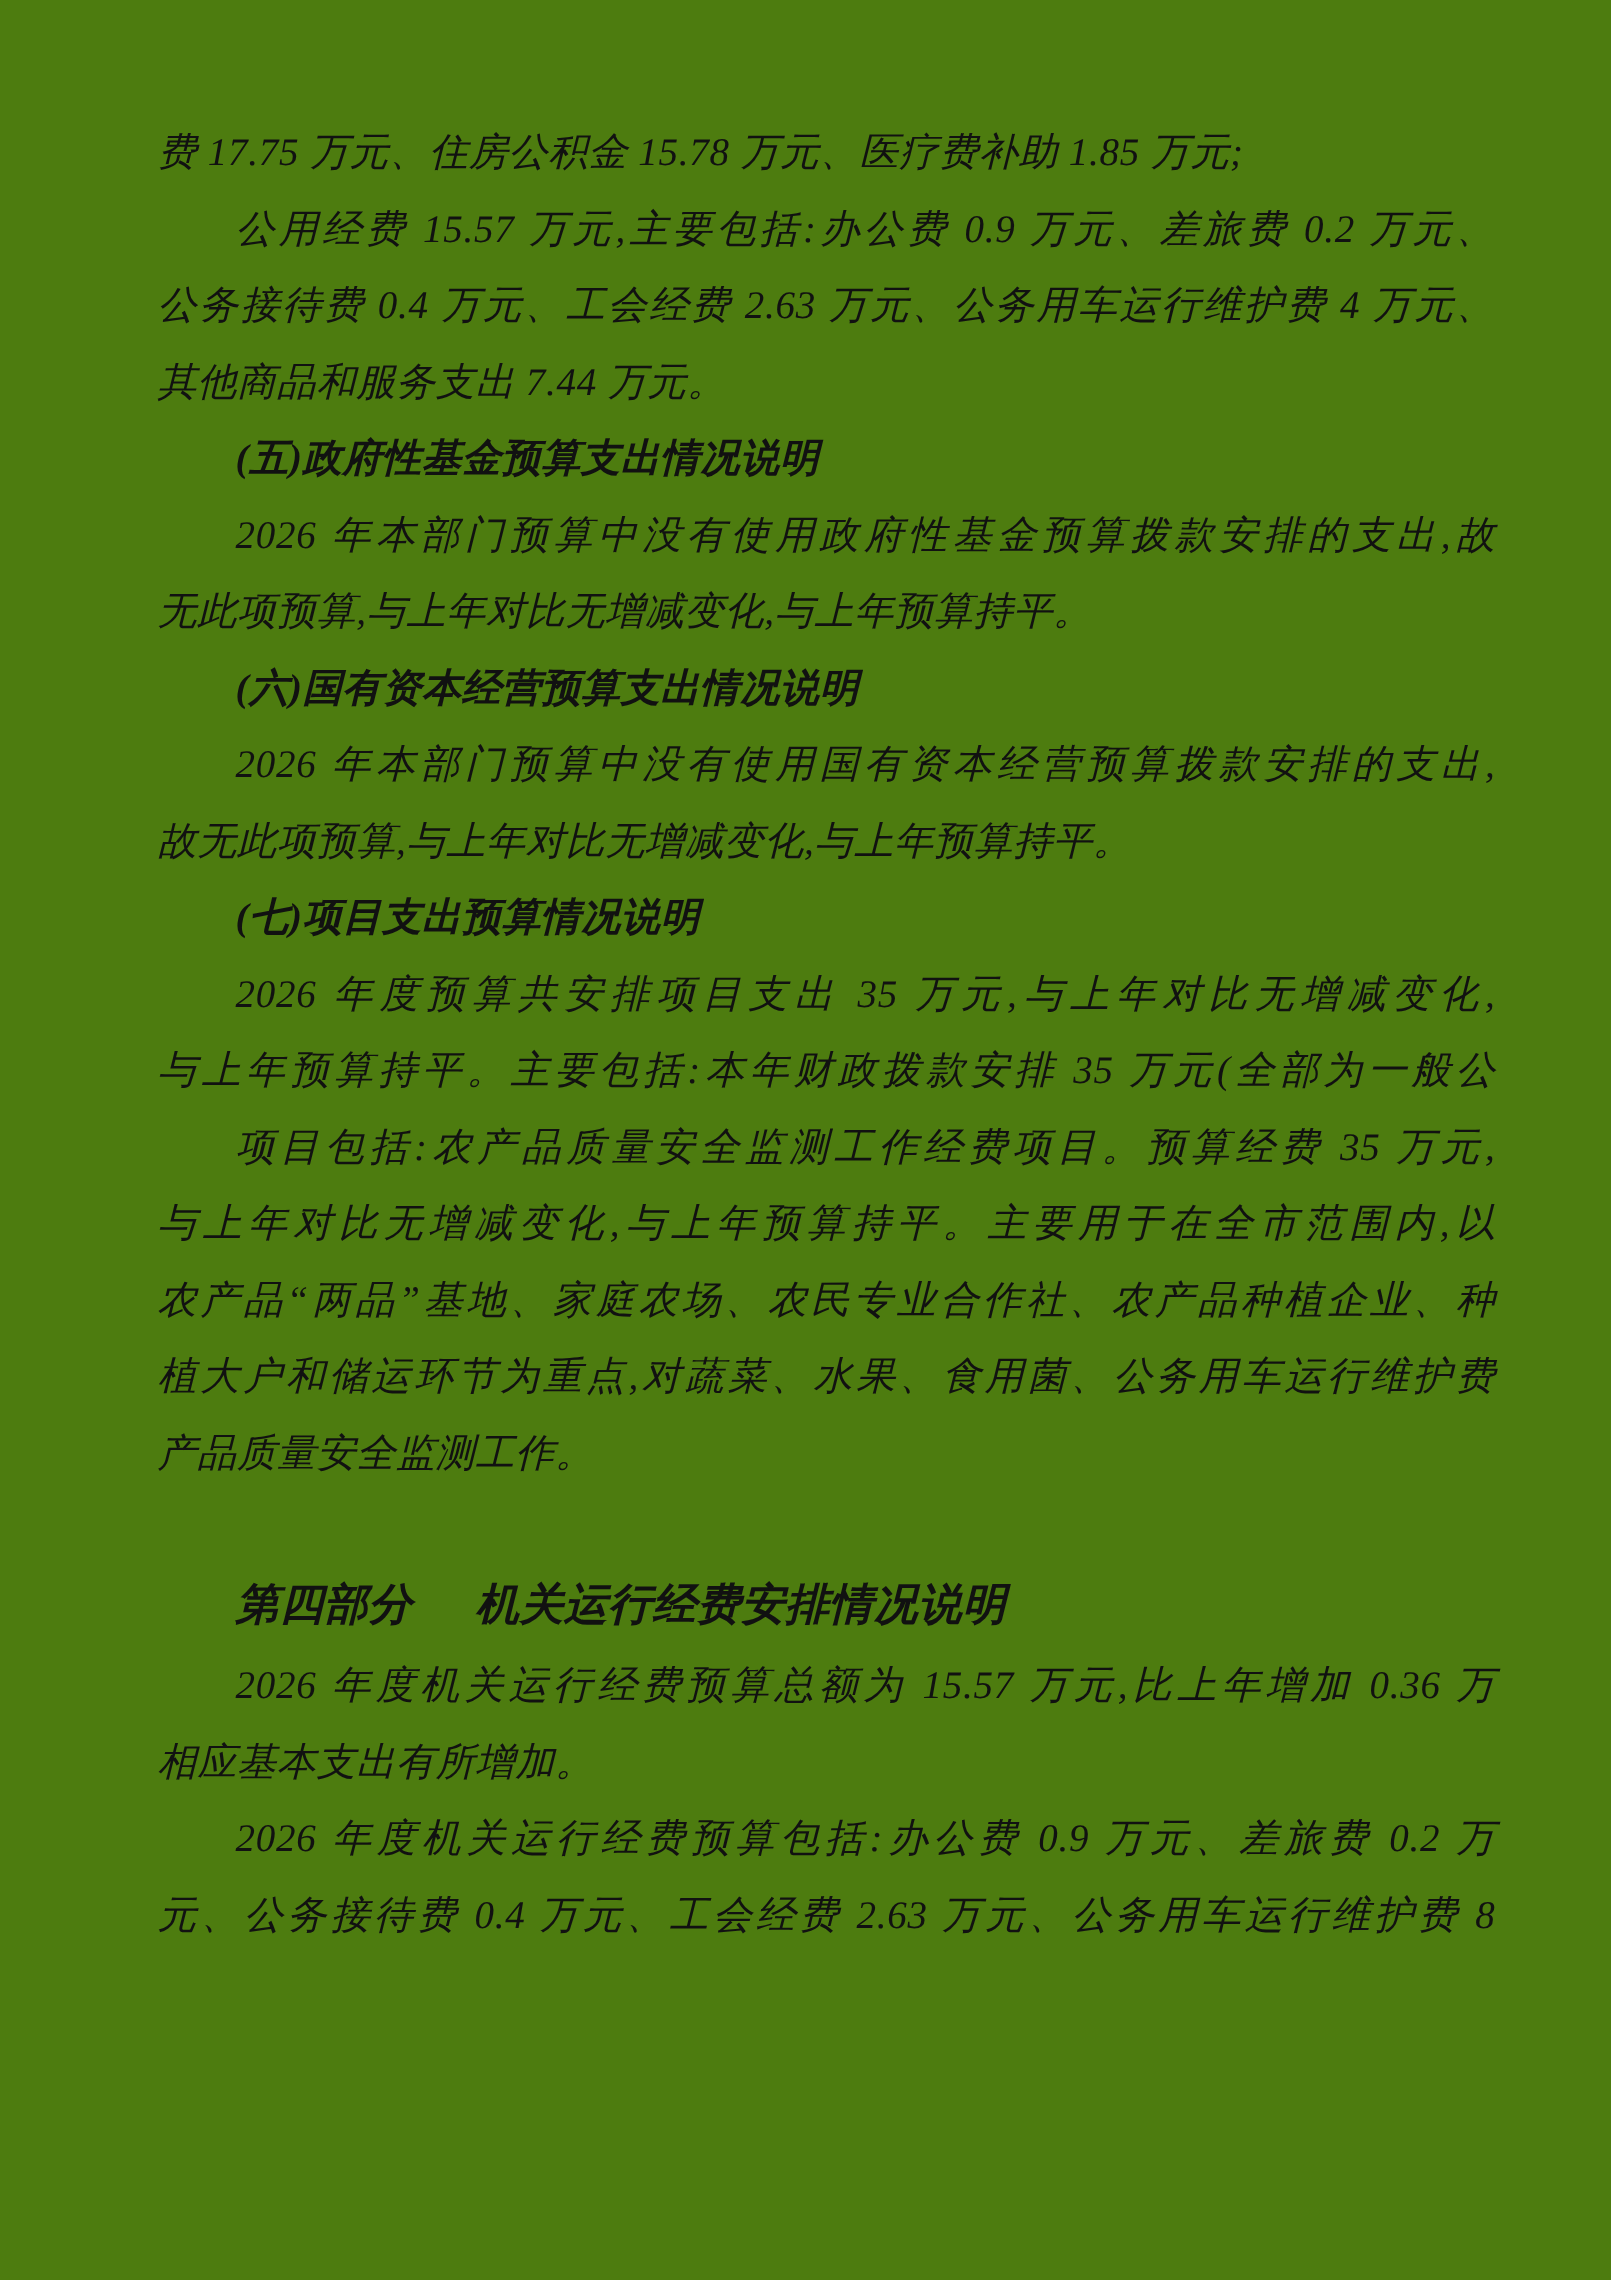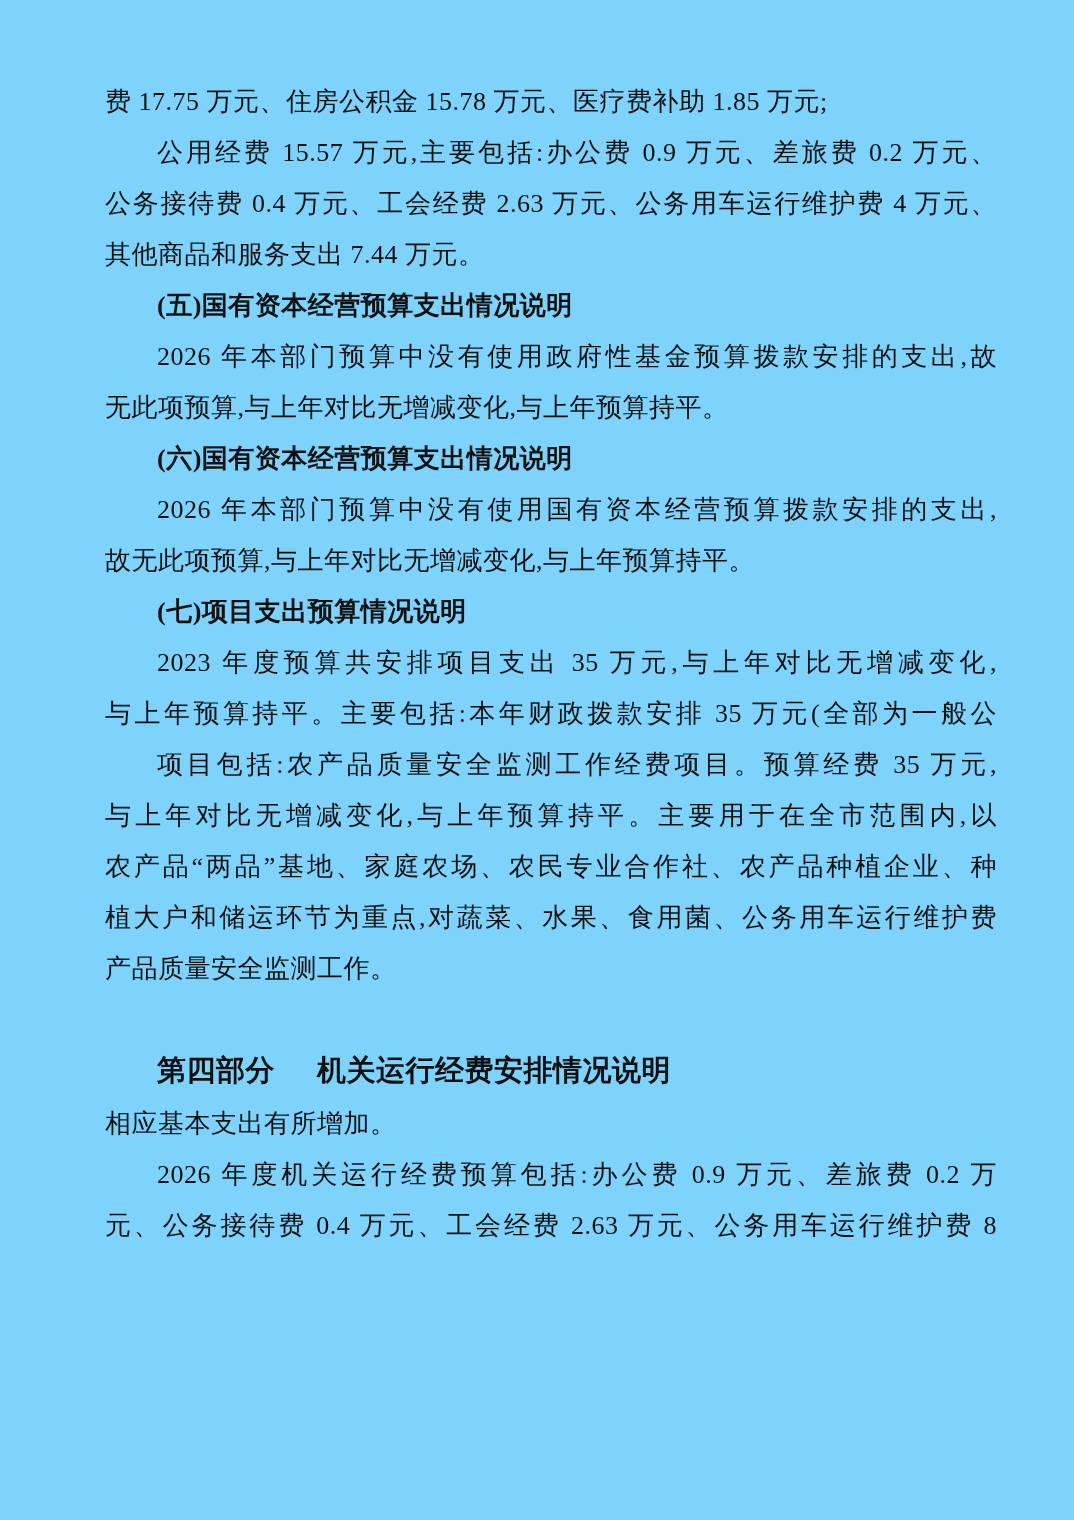--- a/index.html
+++ b/index.html
@@ -11,21 +11,22 @@
     width: 1074px;
     height: 1520px;
     overflow: hidden;
     font-family: "Liberation Serif", "DejaVu Serif", serif;
     color: #111111;
   }
   .page {
     position: relative;
     width: 1074px;
     height: 1520px;
-    background: #7dd3fc;
+    background: #4d7c0f;
+    font-style: italic;
   }
   .text-block {
     position: absolute;
     left: 105px;
     top: 76px;
     width: 892px;
   }
   .line {
     height: 51px;
     line-height: 51px;
@@ -75,43 +76,44 @@
 
 <div class="page">
   <div class="text-block">
 
     <div class="line l">费 17.75 万元、住房公积金 15.78 万元、医疗费补助 1.85 万元;</div>
 
     <div class="line j ind">公用经费 15.57 万元,主要包括:办公费 0.9 万元、差旅费 0.2 万元、</div>
     <div class="line j">公务接待费 0.4 万元、工会经费 2.63 万元、公务用车运行维护费 4 万元、</div>
     <div class="line l">其他商品和服务支出 7.44 万元。</div>
 
-    <div class="line l ind b">(五)国有资本经营预算支出情况说明</div>
+    <div class="line l ind b">(五)政府性基金预算支出情况说明</div>
     <div class="line j ind">2026 年本部门预算中没有使用政府性基金预算拨款安排的支出,故</div>
     <div class="line l">无此项预算,与上年对比无增减变化,与上年预算持平。</div>
 
     <div class="line l ind b">(六)国有资本经营预算支出情况说明</div>
     <div class="line j ind">2026 年本部门预算中没有使用国有资本经营预算拨款安排的支出,</div>
     <div class="line l">故无此项预算,与上年对比无增减变化,与上年预算持平。</div>
 
     <div class="line l ind b">(七)项目支出预算情况说明</div>
-    <div class="line j ind">2023 年度预算共安排项目支出 35 万元,与上年对比无增减变化,</div>
+    <div class="line j ind">2026 年度预算共安排项目支出 35 万元,与上年对比无增减变化,</div>
     <div class="line j">与上年预算持平。主要包括:本年财政拨款安排 35 万元(全部为一般公</div>
 
     <div class="line j ind">项目包括:农产品质量安全监测工作经费项目。预算经费 35 万元,</div>
     <div class="line j">与上年对比无增减变化,与上年预算持平。主要用于在全市范围内,以</div>
     <div class="line j">农产品“两品”基地、家庭农场、农民专业合作社、农产品种植企业、种</div>
     <div class="line j">植大户和储运环节为重点,对蔬菜、水果、食用菌、公务用车运行维护费</div>
     <div class="line l">产品质量安全监测工作。</div>
 
     <div class="gap"></div>
 
     <div class="line h4">
       <span class="part-label">第四部分</span><span>机关运行经费安排情况说明</span>
     </div>
 
+    <div class="line j ind">2026 年度机关运行经费预算总额为 15.57 万元,比上年增加 0.36 万</div>
     <div class="line l">相应基本支出有所增加。</div>
 
     <div class="line j ind">2026 年度机关运行经费预算包括:办公费 0.9 万元、差旅费 0.2 万</div>
     <div class="line j">元、公务接待费 0.4 万元、工会经费 2.63 万元、公务用车运行维护费 8</div>
 
   </div>
 </div>
 
 </body></html>

